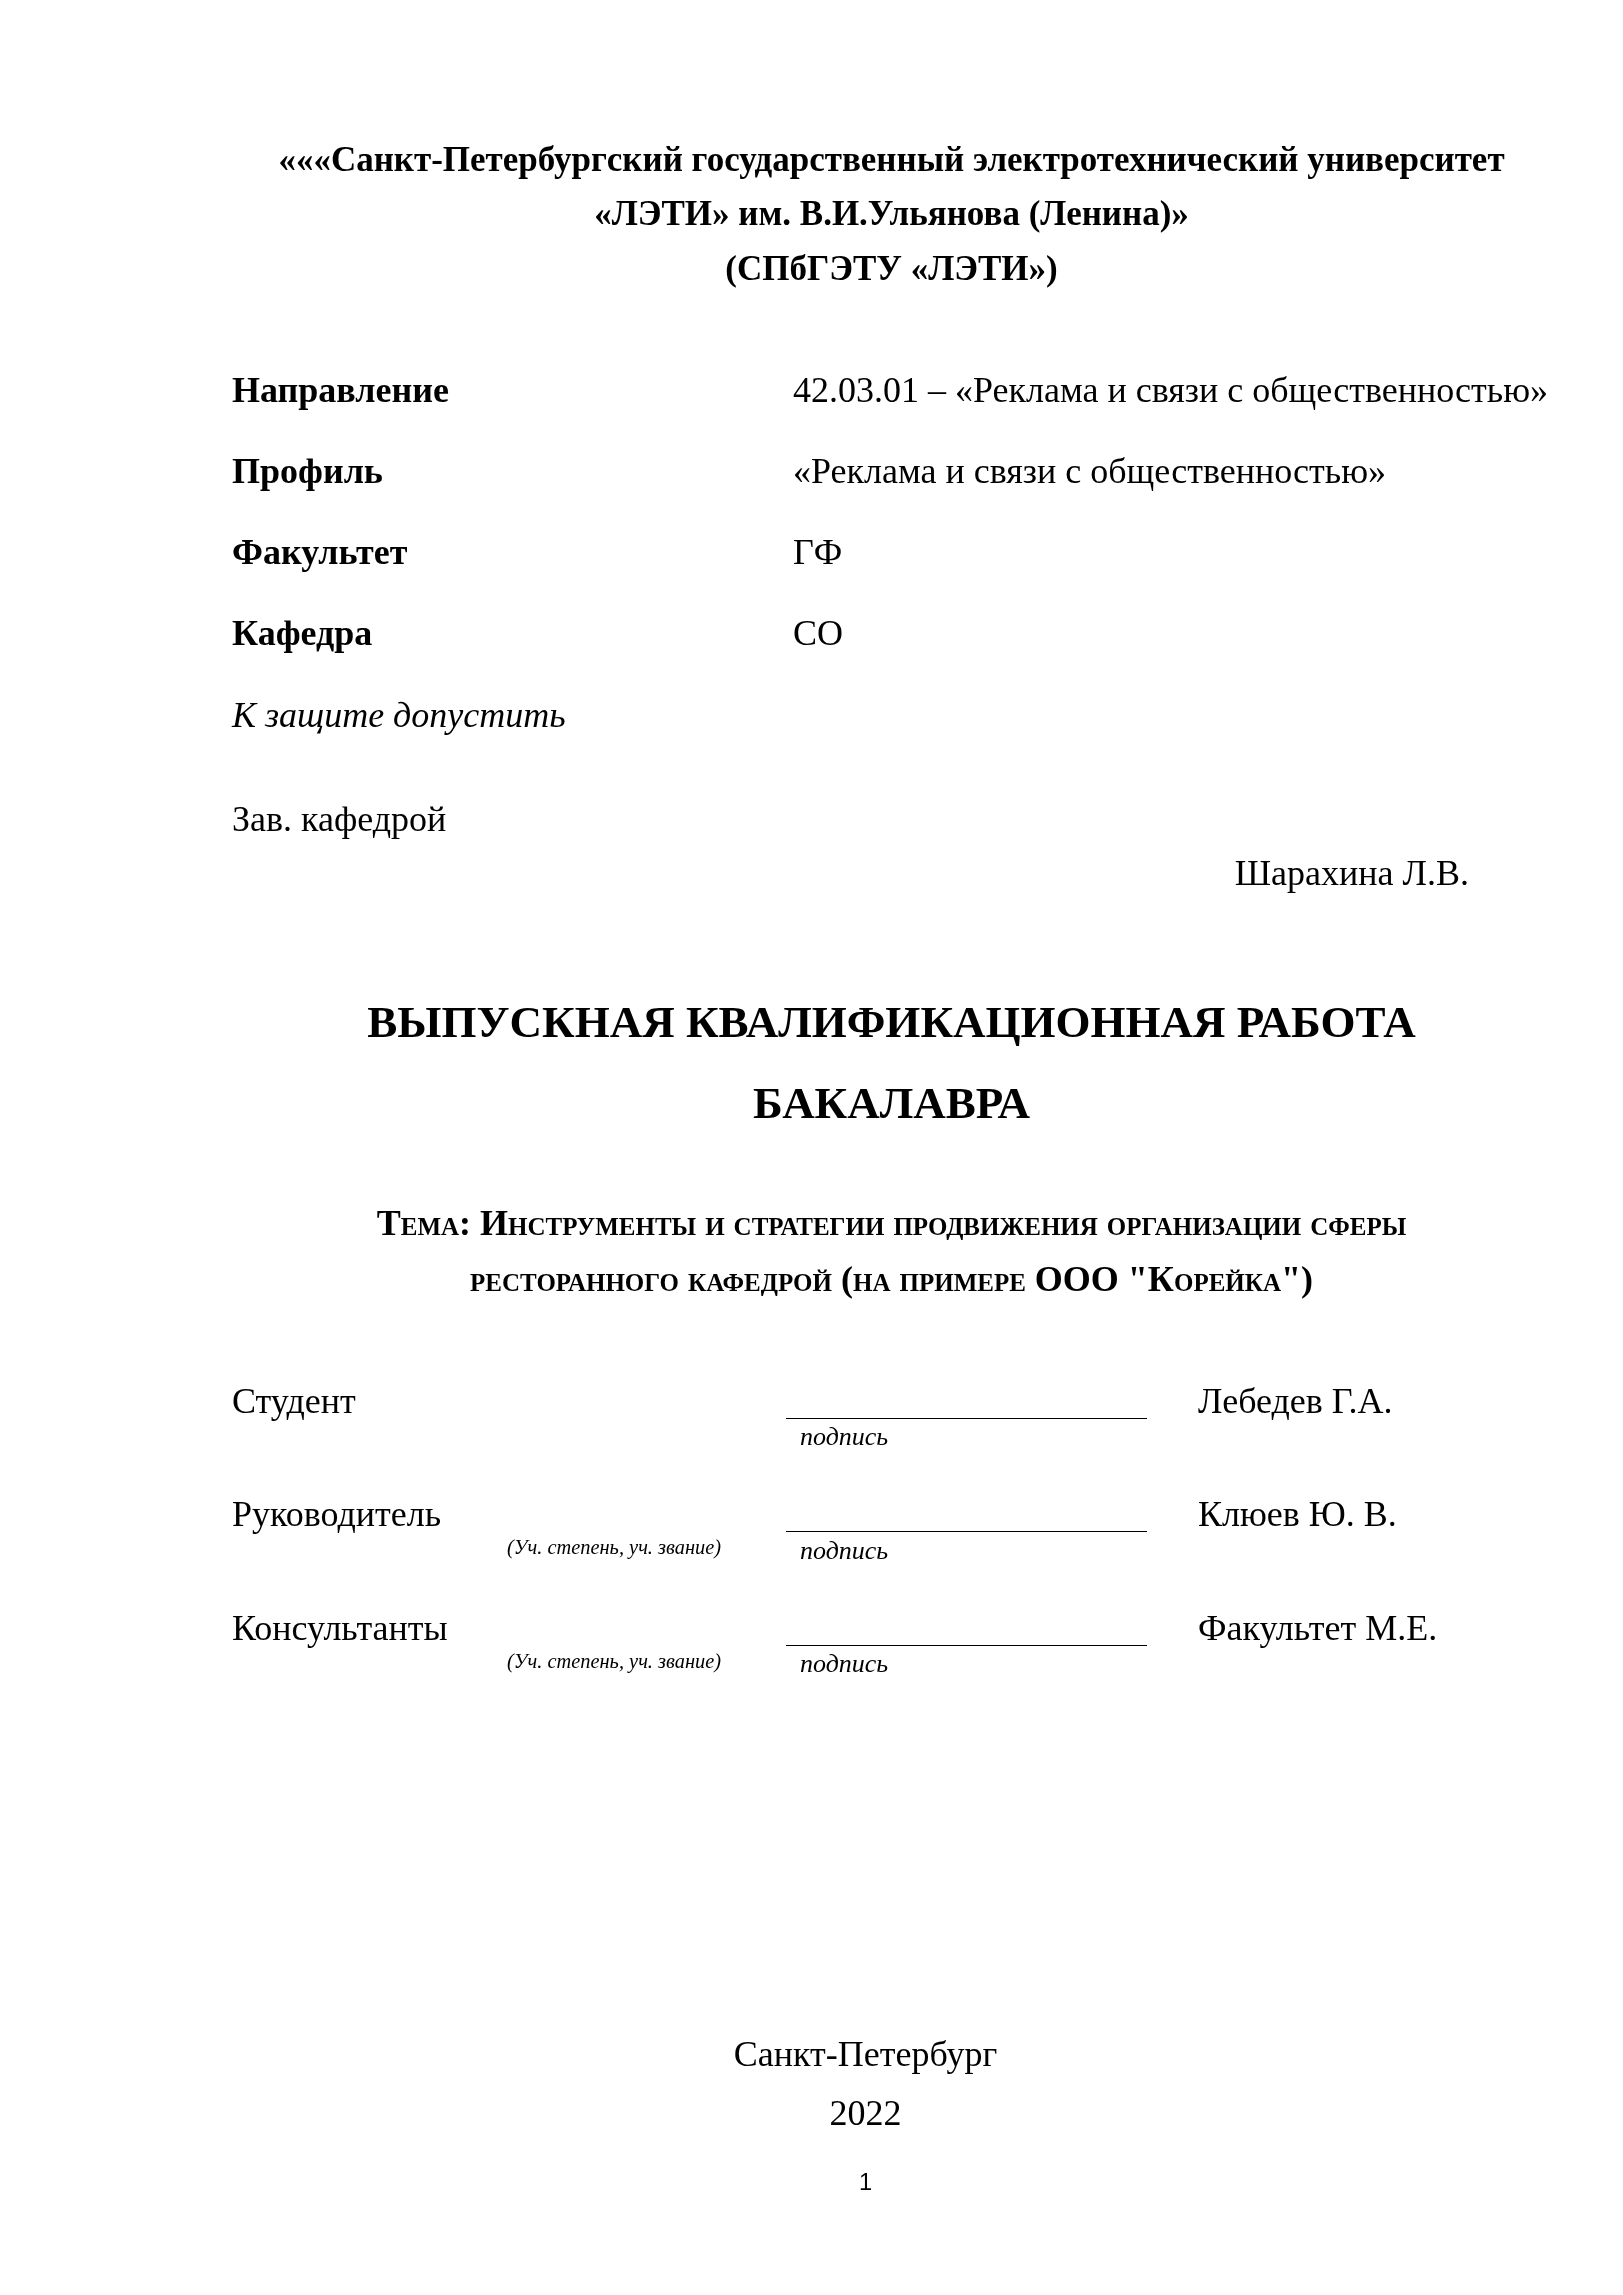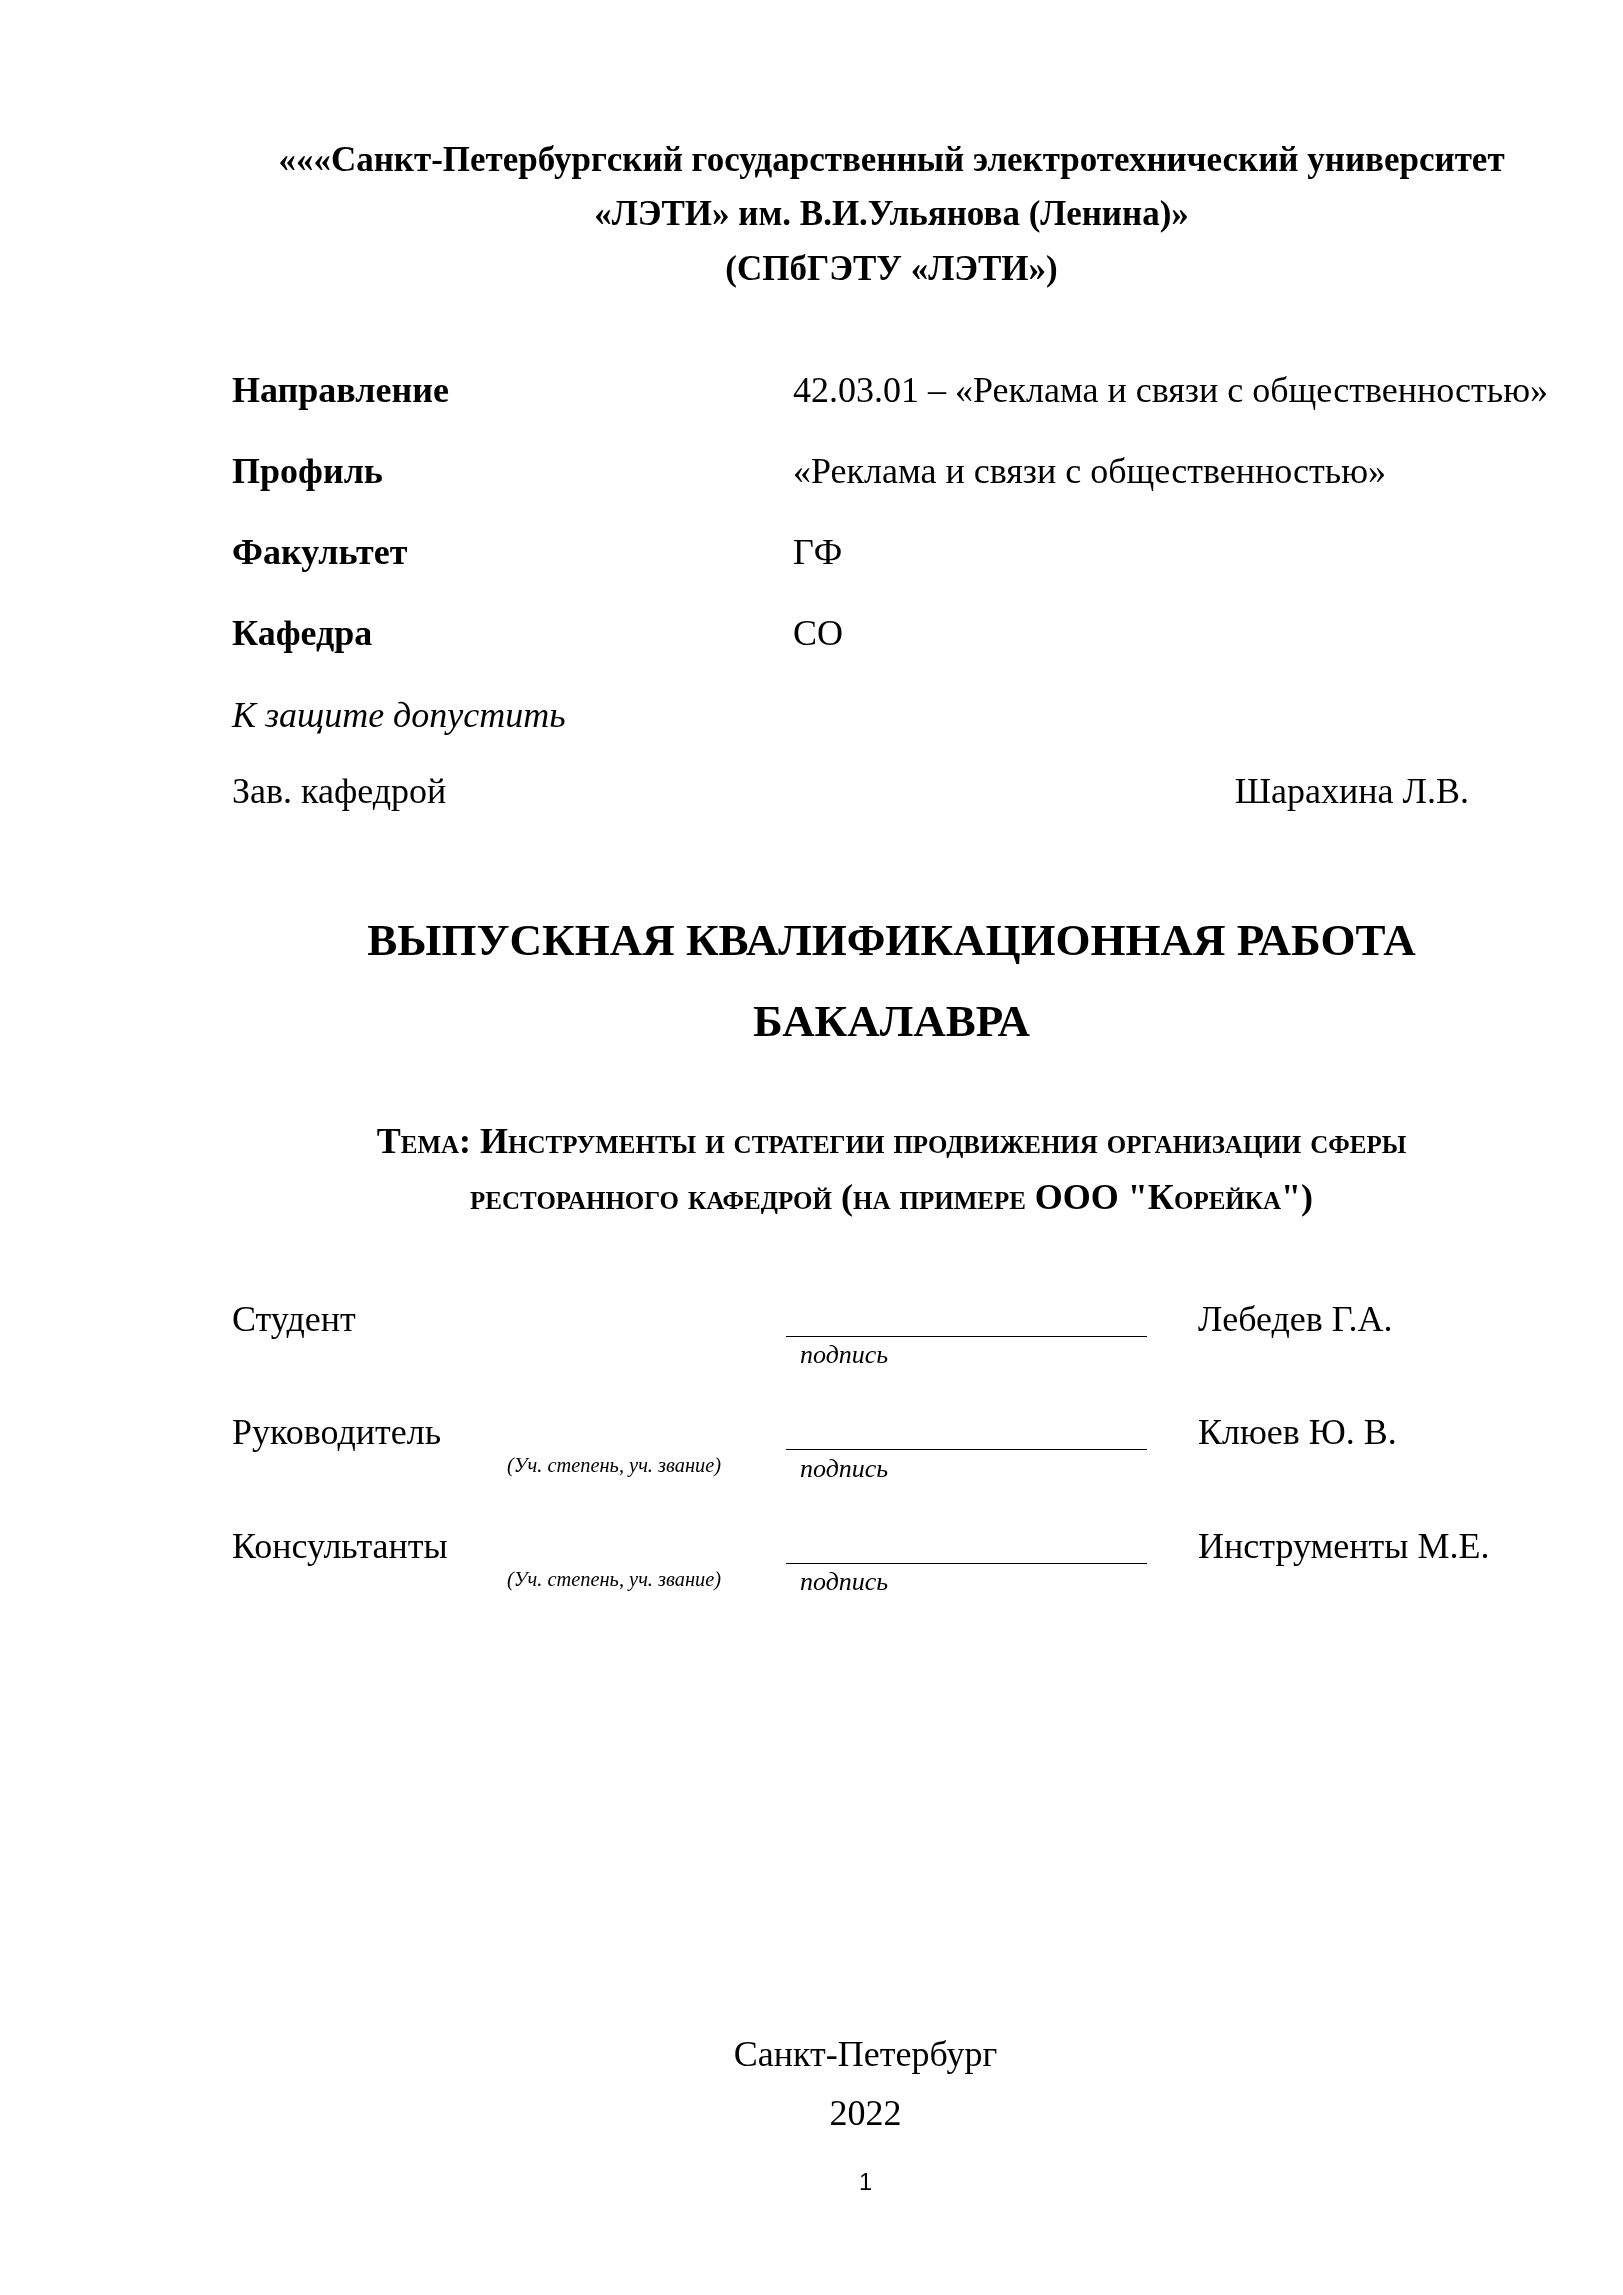--- a/index.html
+++ b/index.html
@@ -47,21 +47,22 @@
 
   .admit {
     font-style: italic;
     line-height: 1.5;
     margin-top: 28px;
   }
 
   .dept-row {
     display: flex;
     line-height: 1.5;
-    margin-top: 22px;
+    margin-top: 50px;
+    flex-direction: column;
   }
   .dept-name {
     margin-left: auto;
     margin-right: 82px;
   }
 
   
   .main-title {
     margin: 82px 0 0 0;
     text-align: center;
@@ -202,21 +203,21 @@
       <div class="sig-name">Клюев Ю. В.</div>
     </div>
 
     <div class="sig-row">
       <div class="sig-role">Консультанты</div>
       <div class="sig-degree">(Уч. степень, уч. звание)</div>
       <div class="sig-mid">
         <div class="sig-line"></div>
         <div class="sig-caption">подпись</div>
       </div>
-      <div class="sig-name">Инструменты М.Е.</div>
+      <div class="sig-name">Факультет М.Е.</div>
     </div>
 
   </section>
 
   <div class="footer">
     <div>Санкт-Петербург</div>
     <div>2022</div>
     <div class="page-num">1</div>
   </div>
 

